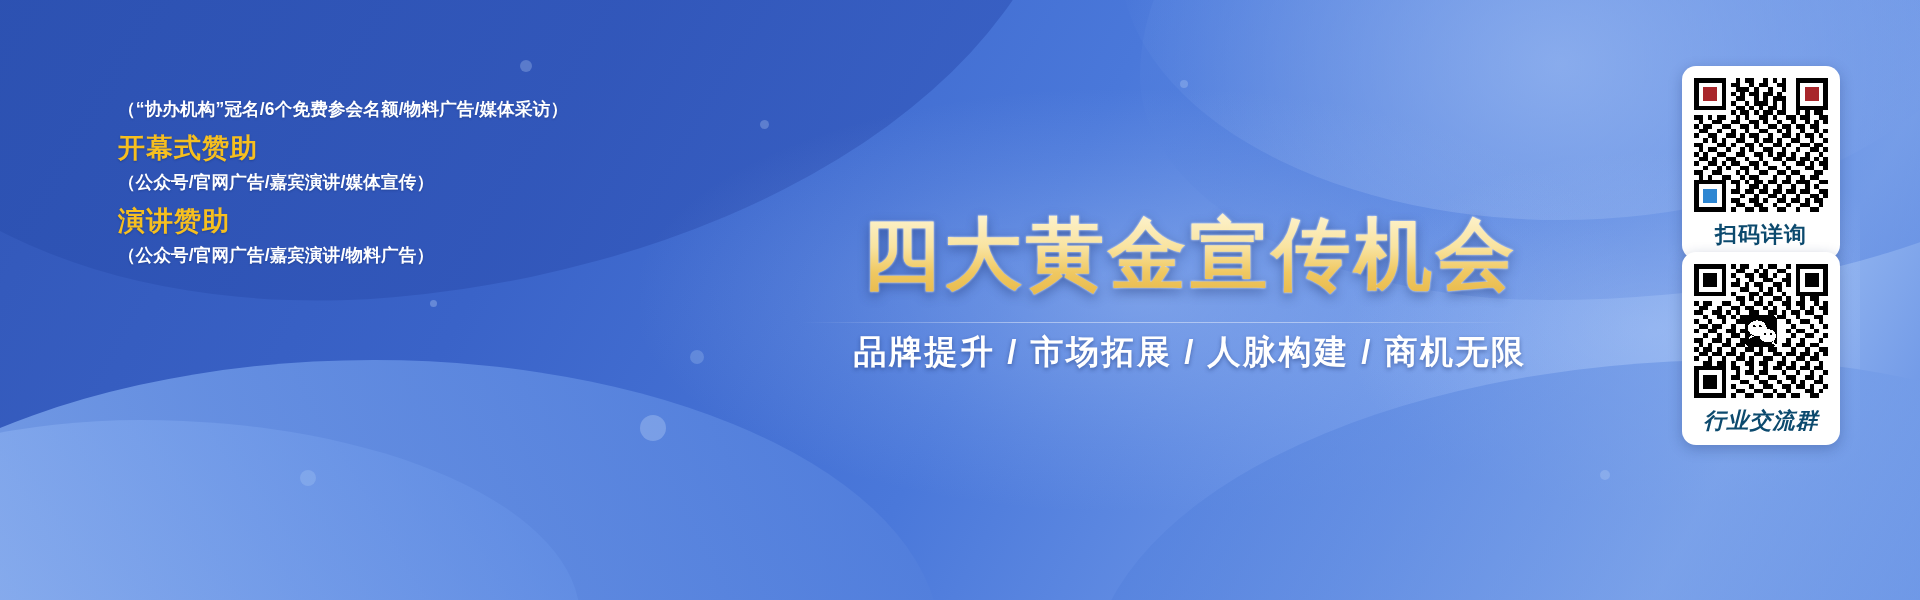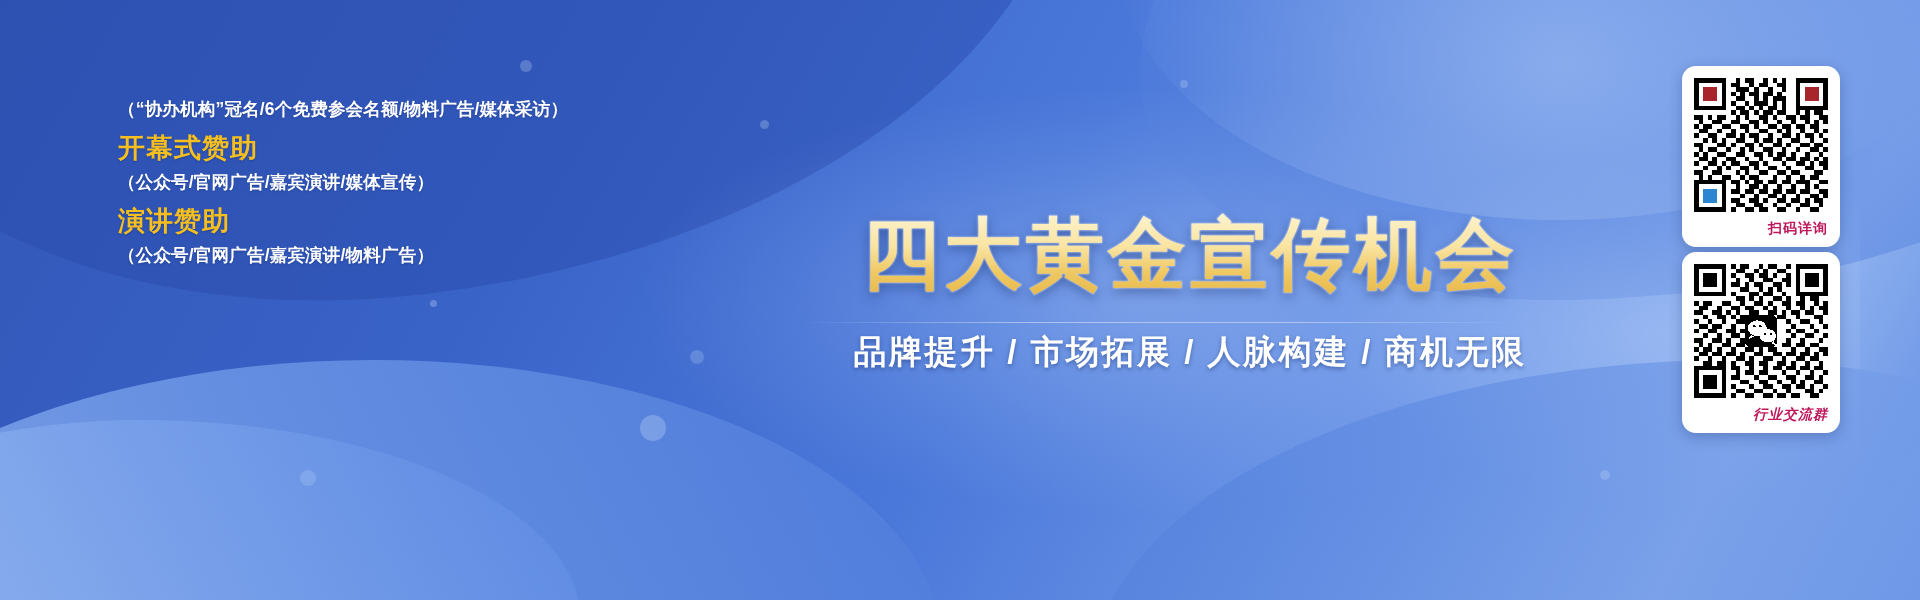--- a/index.html
+++ b/index.html
@@ -109,22 +109,22 @@
     position:absolute;right:80px;width:158px;
     background:#ffffff;border-radius:14px;
     padding:12px 12px 8px;
     box-shadow:0 4px 14px rgba(18,40,96,.28);
     text-align:center;
   }
   .qr-card.top{top:66px;}
   .qr-card.bottom{top:252px;font-style:italic;}
   .qr-img{width:134px;height:134px;display:block;margin:0 auto;}
   .qr-caption{
-    margin-top:6px;font-size:14px;font-weight:bold;color:#be185d;
-    letter-spacing:1px;line-height:1.5;white-space:nowrap;text-align:right;
+    margin-top:6px;font-size:22px;font-weight:bold;color:#0c4a6e;
+    letter-spacing:1px;line-height:1.5;white-space:nowrap;
   }
 </style>
 </head>
 <body>
 
 <div class="stage">
 
   <div class="wave w-topdark"></div>
   <div class="wave w-topright"></div>
   <div class="wave w-topcurve"></div>

